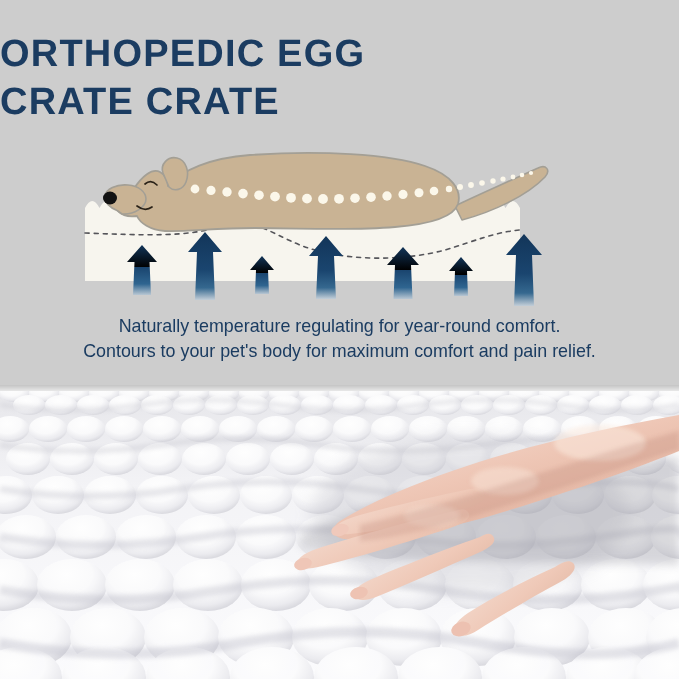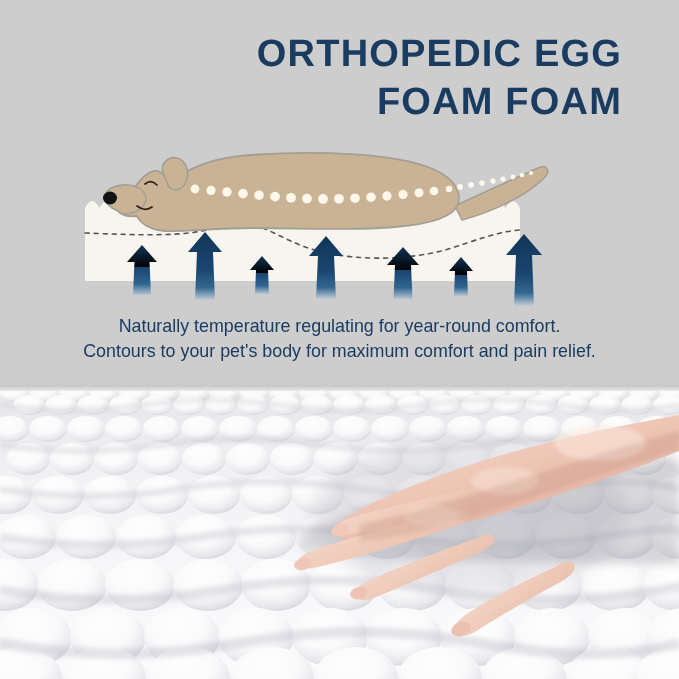--- a/index.html
+++ b/index.html
@@ -14,29 +14,28 @@
   
   #top-panel{
     position:absolute;left:0;top:0;width:679px;height:385px;
     background:#cdcdcd;
     overflow:hidden;
   }
 
   
   #title-block{
     position:absolute;left:0;top:30px;width:616px;
-    text-align:right;
+    text-align:left;
     color:#1b3c61;
     font-weight:bold;
     font-size:38px;
     line-height:48px;
     letter-spacing:1.2px;
     font-family:"Liberation Sans", sans-serif;
     text-rendering:geometricPrecision;
-    margin-left:6px;
   }
   #title-block .tline{display:block;white-space:nowrap;}
 
   
   #illustration{
     position:absolute;left:0;top:128px;width:679px;height:190px;
   }
   #illustration svg{display:block;width:679px;height:190px;}
 
   
@@ -68,21 +67,21 @@
 </style>
 </head>
 <body>
 
 <div id="page">
 
   <div id="top-panel">
 
     <div id="title-block">
       <span class="tline">ORTHOPEDIC EGG</span>
-      <span class="tline">FOAM FOAM</span>
+      <span class="tline">CRATE CRATE</span>
     </div>
 
     <div id="illustration">
       <svg viewBox="0 0 679 190" xmlns="http://www.w3.org/2000/svg">
         <defs>
           <linearGradient id="arrowGrad" x1="0" y1="0" x2="0" y2="1">
             <stop offset="0%" stop-color="#123559"></stop>
             <stop offset="45%" stop-color="#174madd" stop-opacity="1"></stop>
             <stop offset="45%" stop-color="#1a456f"></stop>
             <stop offset="78%" stop-color="#2f6590"></stop>

